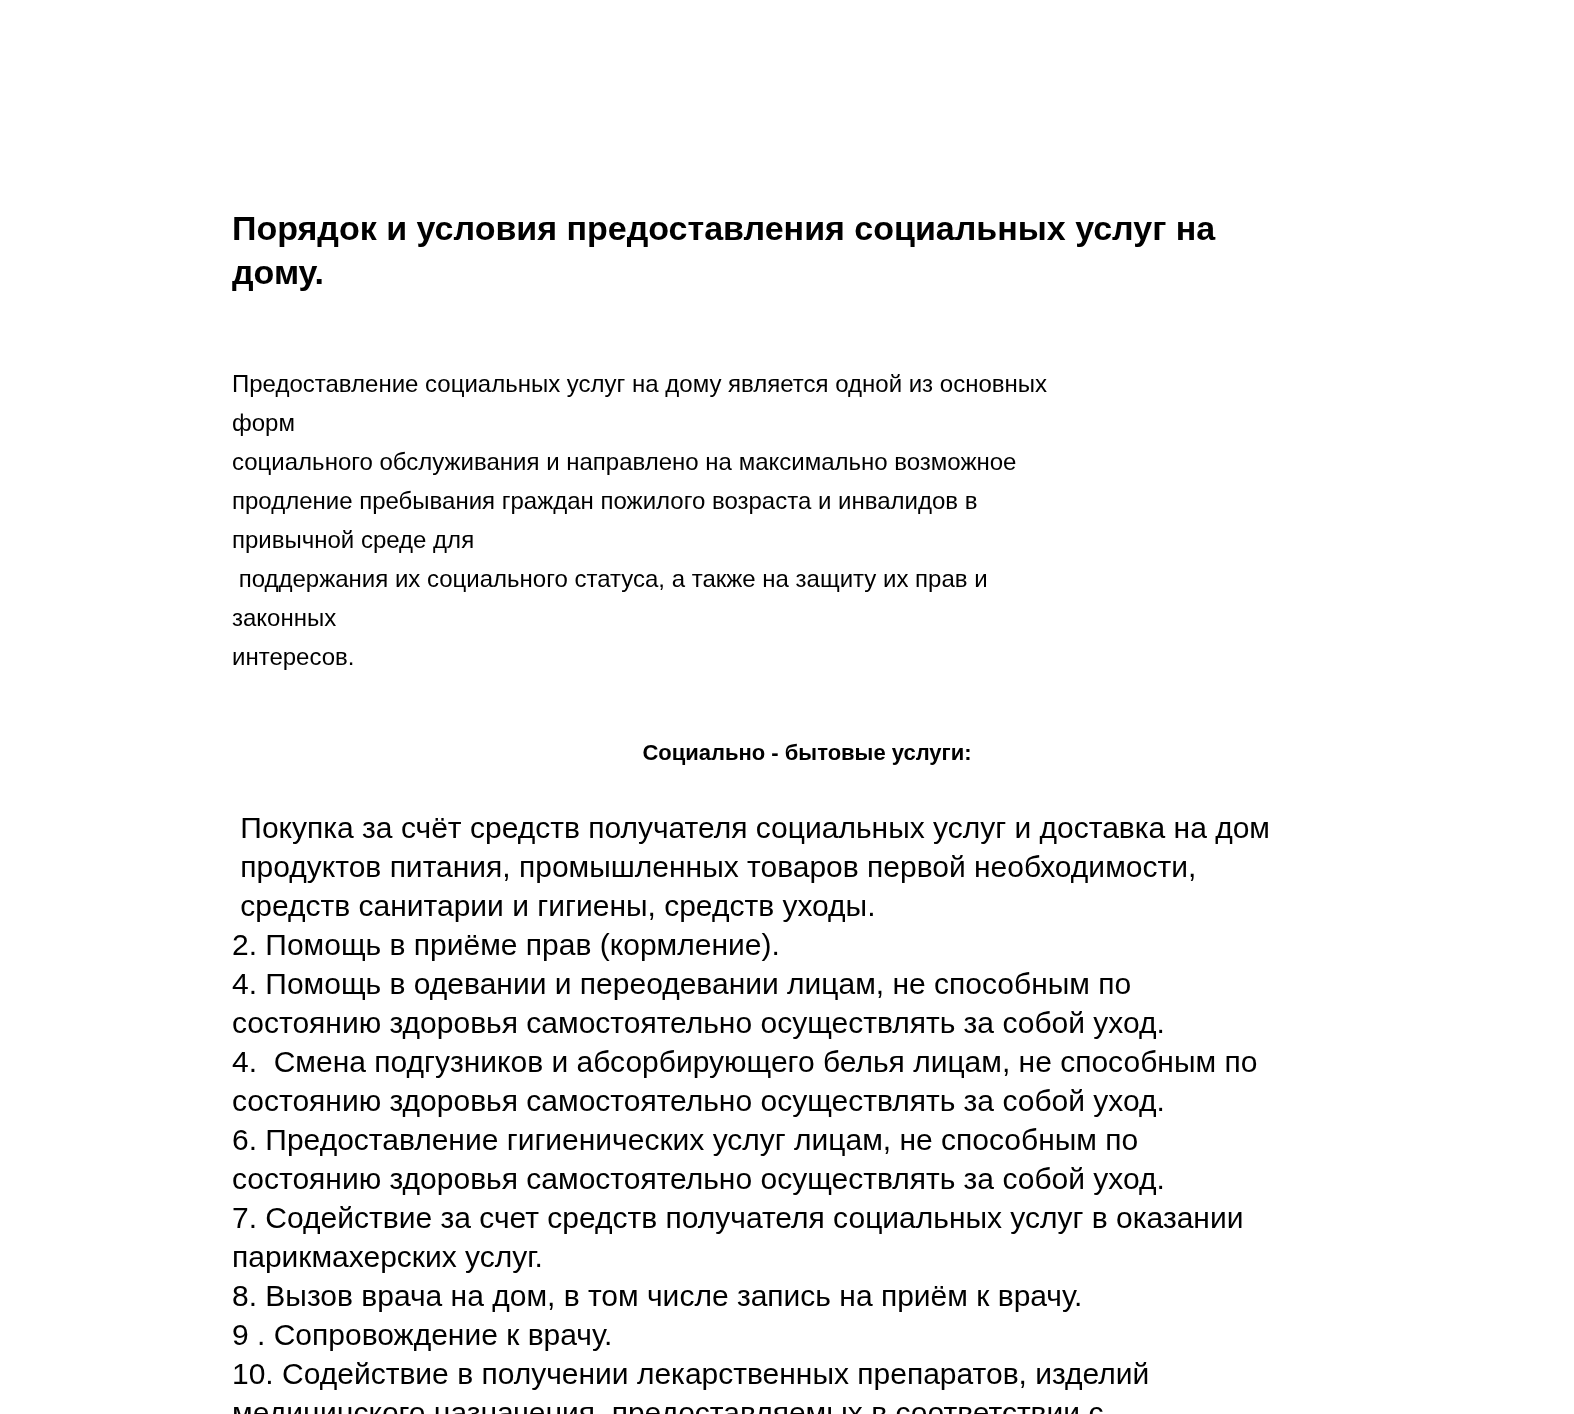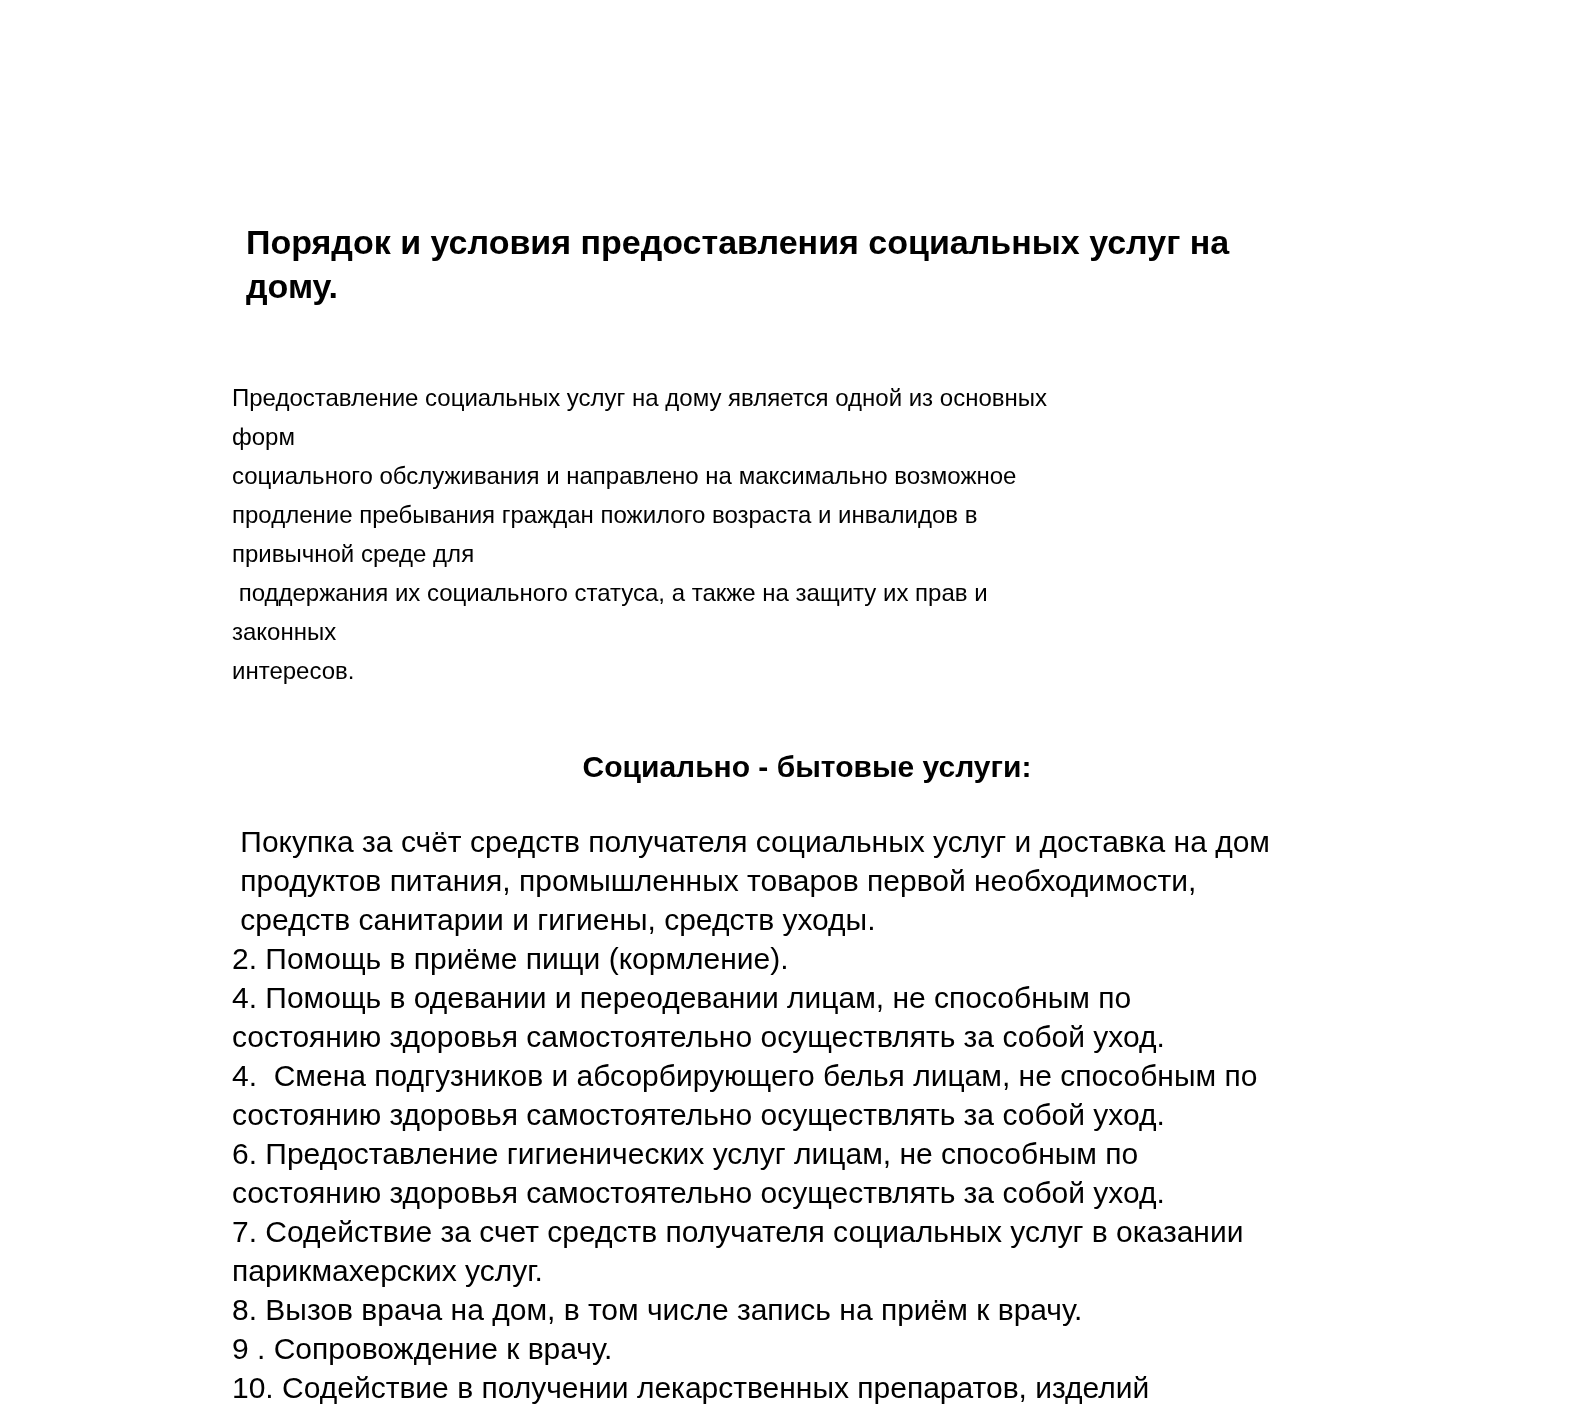--- a/index.html
+++ b/index.html
@@ -15,36 +15,36 @@
     overflow: hidden;
     font-family: "Liberation Sans", "DejaVu Sans", sans-serif;
     color: #000000;
     box-sizing: border-box;
     padding: 206px 0 0 232px;
   }
   .content {
     width: 1150px;
   }
   .doc-title {
-    margin: 14px;
+    margin: 0;
     font-size: 34px;
     line-height: 44px;
     font-weight: 700;
     white-space: pre-wrap;
   }
   .intro {
     margin: 70px 0 0 0;
     font-size: 24px;
     line-height: 39px;
     font-weight: 400;
     white-space: pre-wrap;
   }
   .section-heading {
     margin: 57px 0 0 0;
-    font-size: 30px;
+    font-size: 22px;
     line-height: 39px;
     font-weight: 700;
     text-align: center;
     white-space: pre-wrap;
   }
   .services {
     margin: 36px 0 0 0;
     font-size: 30px;
     line-height: 39px;
   }
@@ -80,21 +80,21 @@
 
     <h2 class="section-heading">Социально - бытовые услуги:</h2>
 
     <div class="services">
 
       <div class="service-item"><span> Покупка за </span><span class="typo">счёт</span><span> средств получателя социальных услуг и доставка на дом
  продуктов питания, промышленных товаров первой необходимости,
  средств санитарии и гигиены, средств уходы.</span></div>
 
 
-      <div class="service-item"><span>2. Помощь в </span><span class="typo">приёме</span><span> пищи (кормление).</span></div>
+      <div class="service-item"><span>2. Помощь в </span><span class="typo">приёме</span><span> прав (кормление).</span></div>
 
       <div class="service-item"><span>4. Помощь в одевании и </span><span class="typo">переодевании</span><span> лицам, не способным по
 состоянию здоровья самостоятельно осуществлять за собой уход.</span></div>
 
       <div class="service-item">4.  Смена подгузников и абсорбирующего белья лицам, не способным по
 состоянию здоровья самостоятельно осуществлять за собой уход.</div>
 
       <div class="service-item">6. Предоставление гигиенических услуг лицам, не способным по
 состоянию здоровья самостоятельно осуществлять за собой уход.</div>
 

